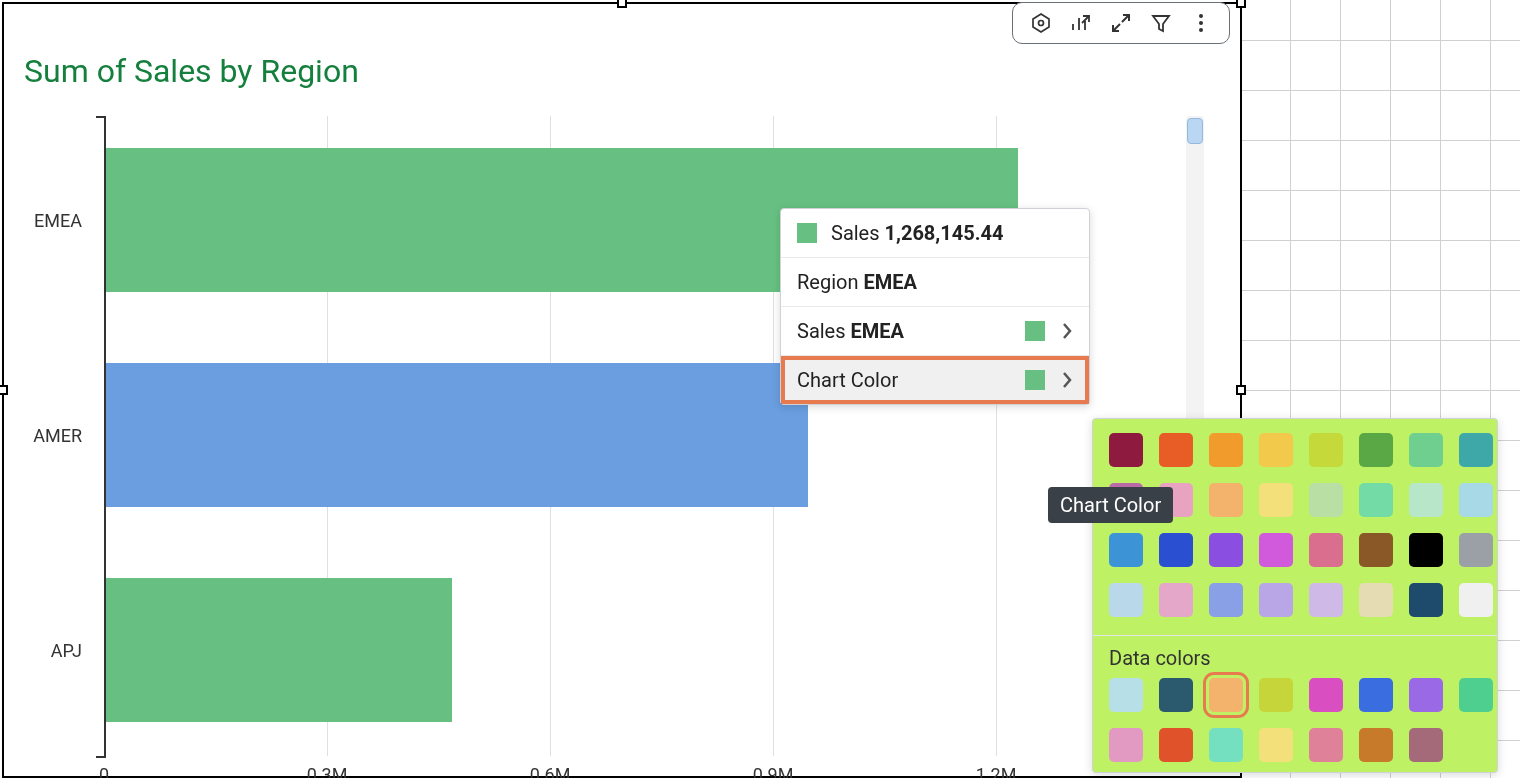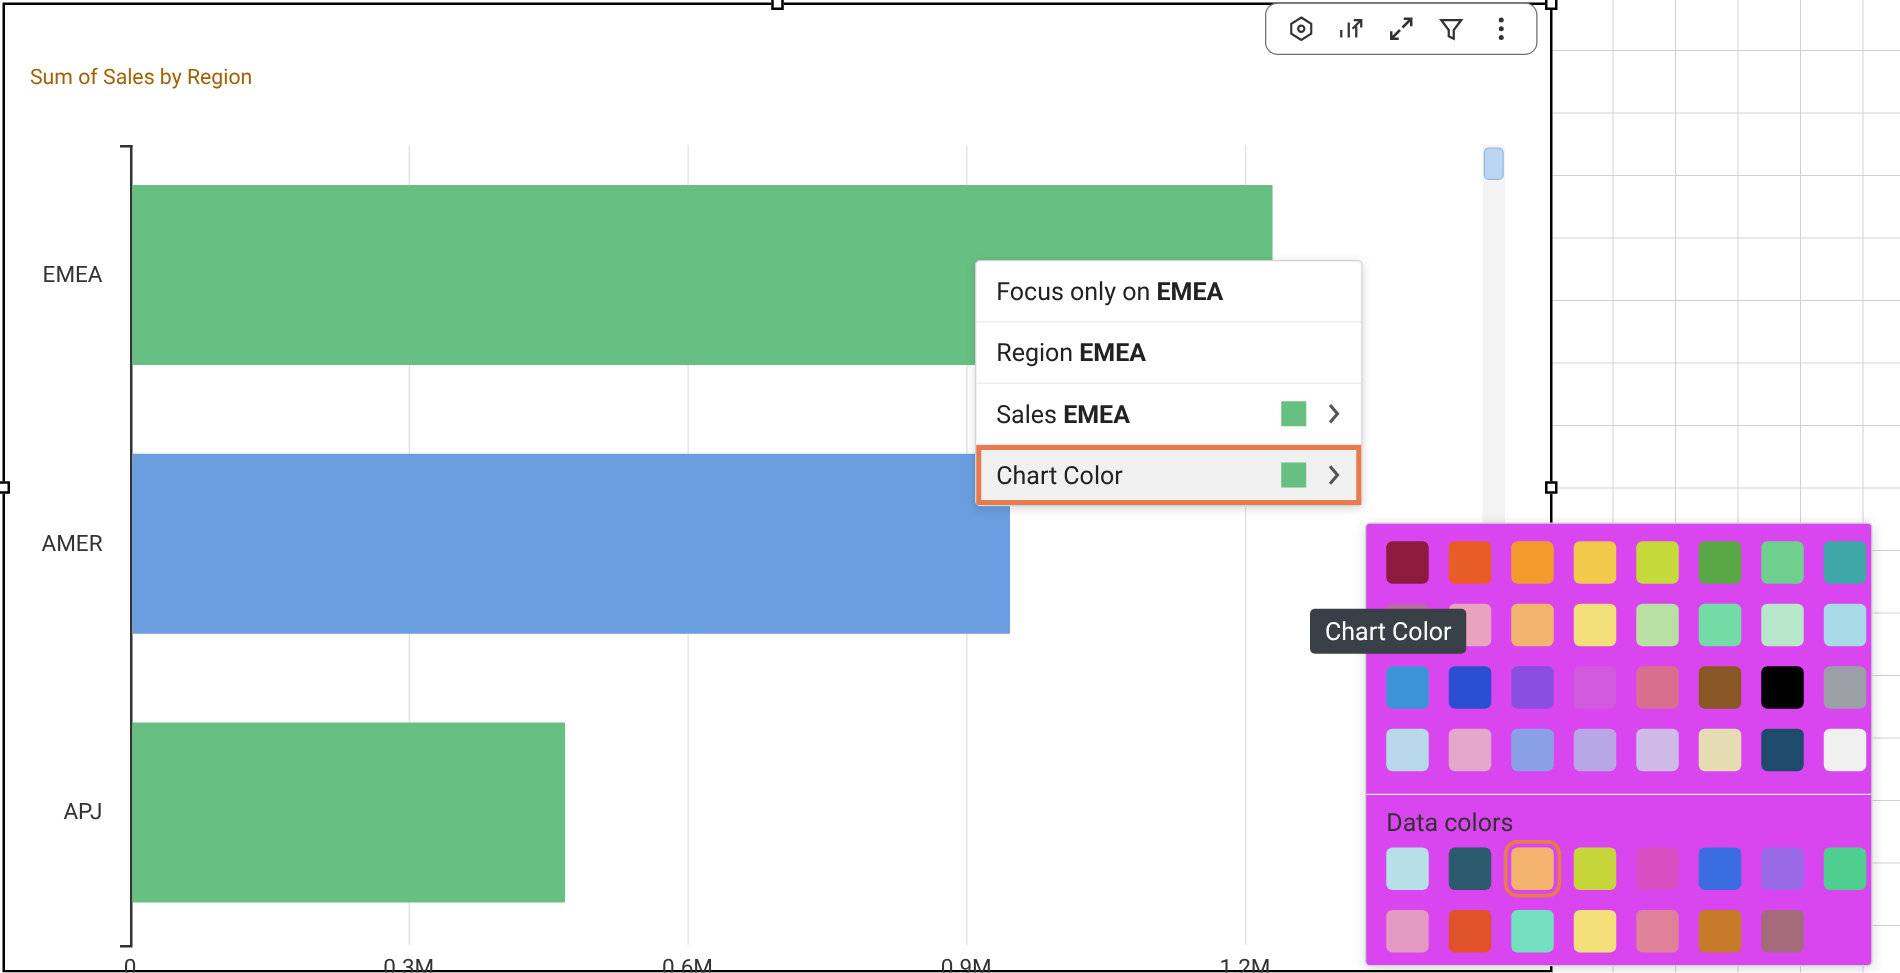--- a/index.html
+++ b/index.html
@@ -57,23 +57,23 @@
     justify-content: center;
     width: 28px; height: 28px;
     cursor: pointer;
     color: #333;
   }
   .toolbar svg { width: 24px; height: 24px; }
 
   .chart-title {
     position: absolute;
     top: 48px; left: 20px;
-    font-size: 17px;
+    font-size: 32px;
     font-weight: 400;
-    color: #a16207;
+    color: #15803d;
   }
 
   .chart-area {
     position: absolute;
     top: 112px;
     left: 100px;
     width: 1110px;
     height: 640px;
   }
   .y-axis-line {
@@ -173,21 +173,21 @@
     font-size: 20px;
     padding: 6px 12px;
     border-radius: 4px;
     z-index: 40;
   }
 
   .color-panel {
     position: absolute;
     top: 418px; left: 1092px;
     width: 406px;
-    background: #d946ef;
+    background: #bef264;
     border: 1px solid #cfd3d8;
     border-radius: 4px;
     box-shadow: 0 2px 10px rgba(0,0,0,0.15);
     z-index: 30;
     padding-bottom: 10px;
   }
   .color-grid {
     display: grid;
     grid-template-columns: repeat(8, 34px);
     gap: 16px 16px;
@@ -293,22 +293,24 @@
     <div class="x-label" style="left:892px">1.2M</div>
 
     <div class="scrollbar-track">
       <div class="scrollbar-thumb"></div>
     </div>
   </div>
 </div>
 
 <div class="context-menu">
   <div class="cm-row">
+    <div class="cm-swatch"></div>
     <span class="cm-label">
-      <span>Focus only on </span><b>EMEA</b>
+      <span>Sales</span>
+      <b>1,268,145.44</b>
     </span>
   </div>
   <div class="cm-row">
     <span class="cm-label">
       <span>Region </span><b>EMEA</b>
     </span>
   </div>
   <div class="cm-row">
     <span class="cm-label">
       <span>Sales </span><b>EMEA</b>

